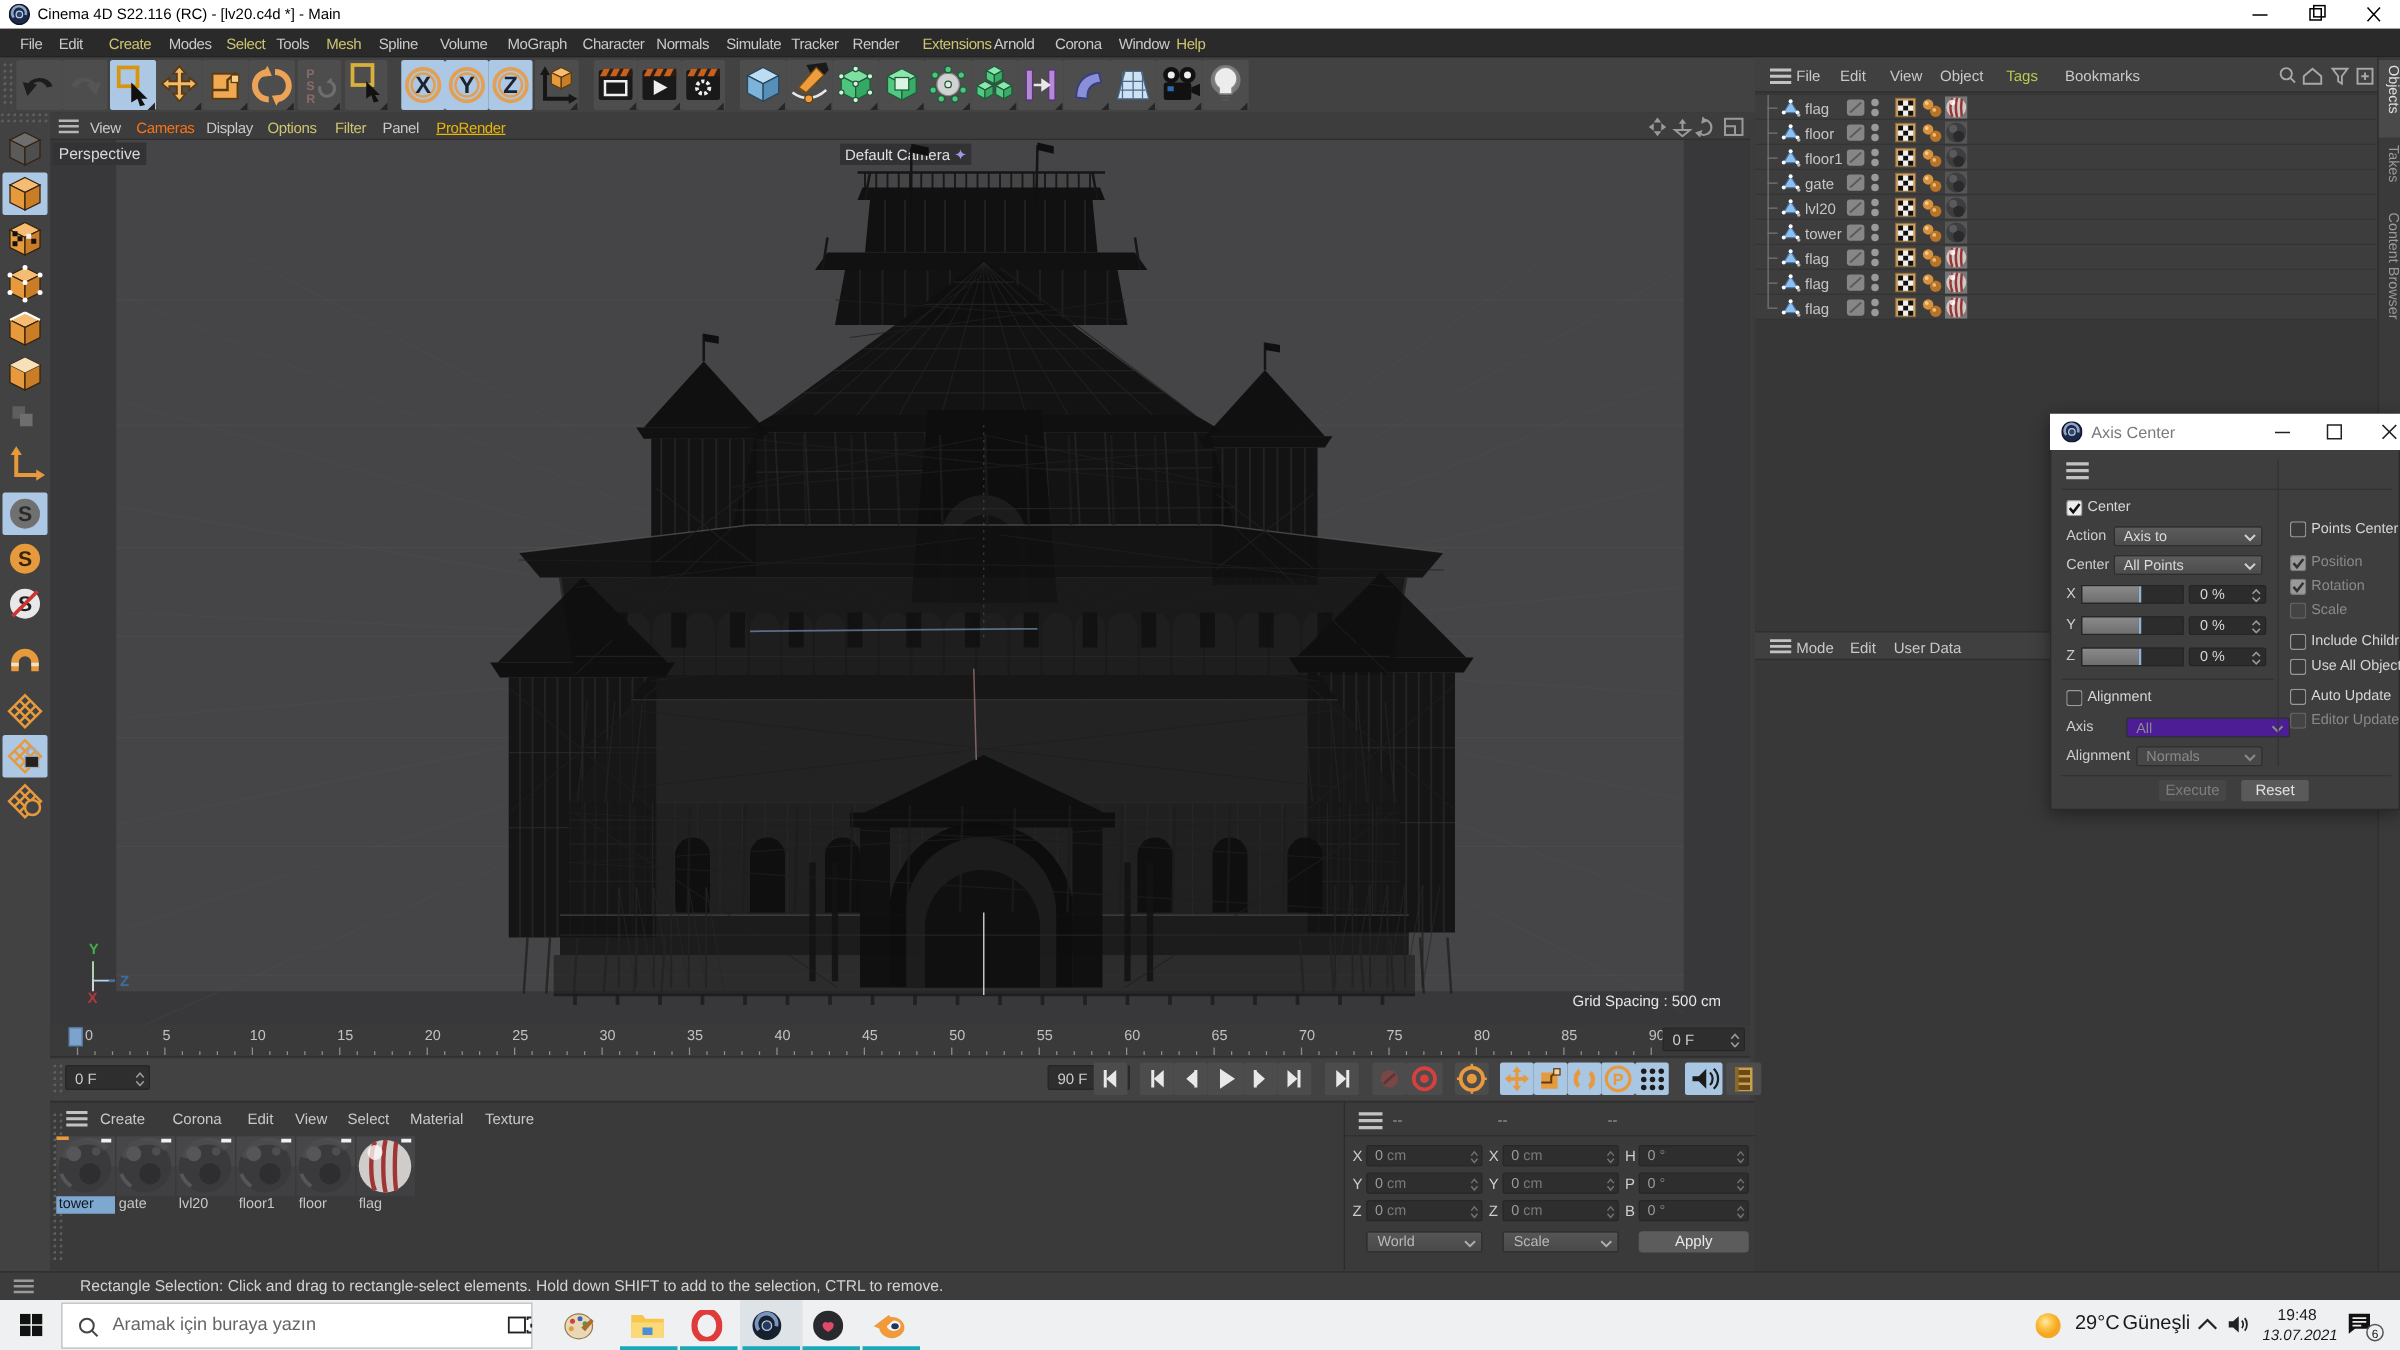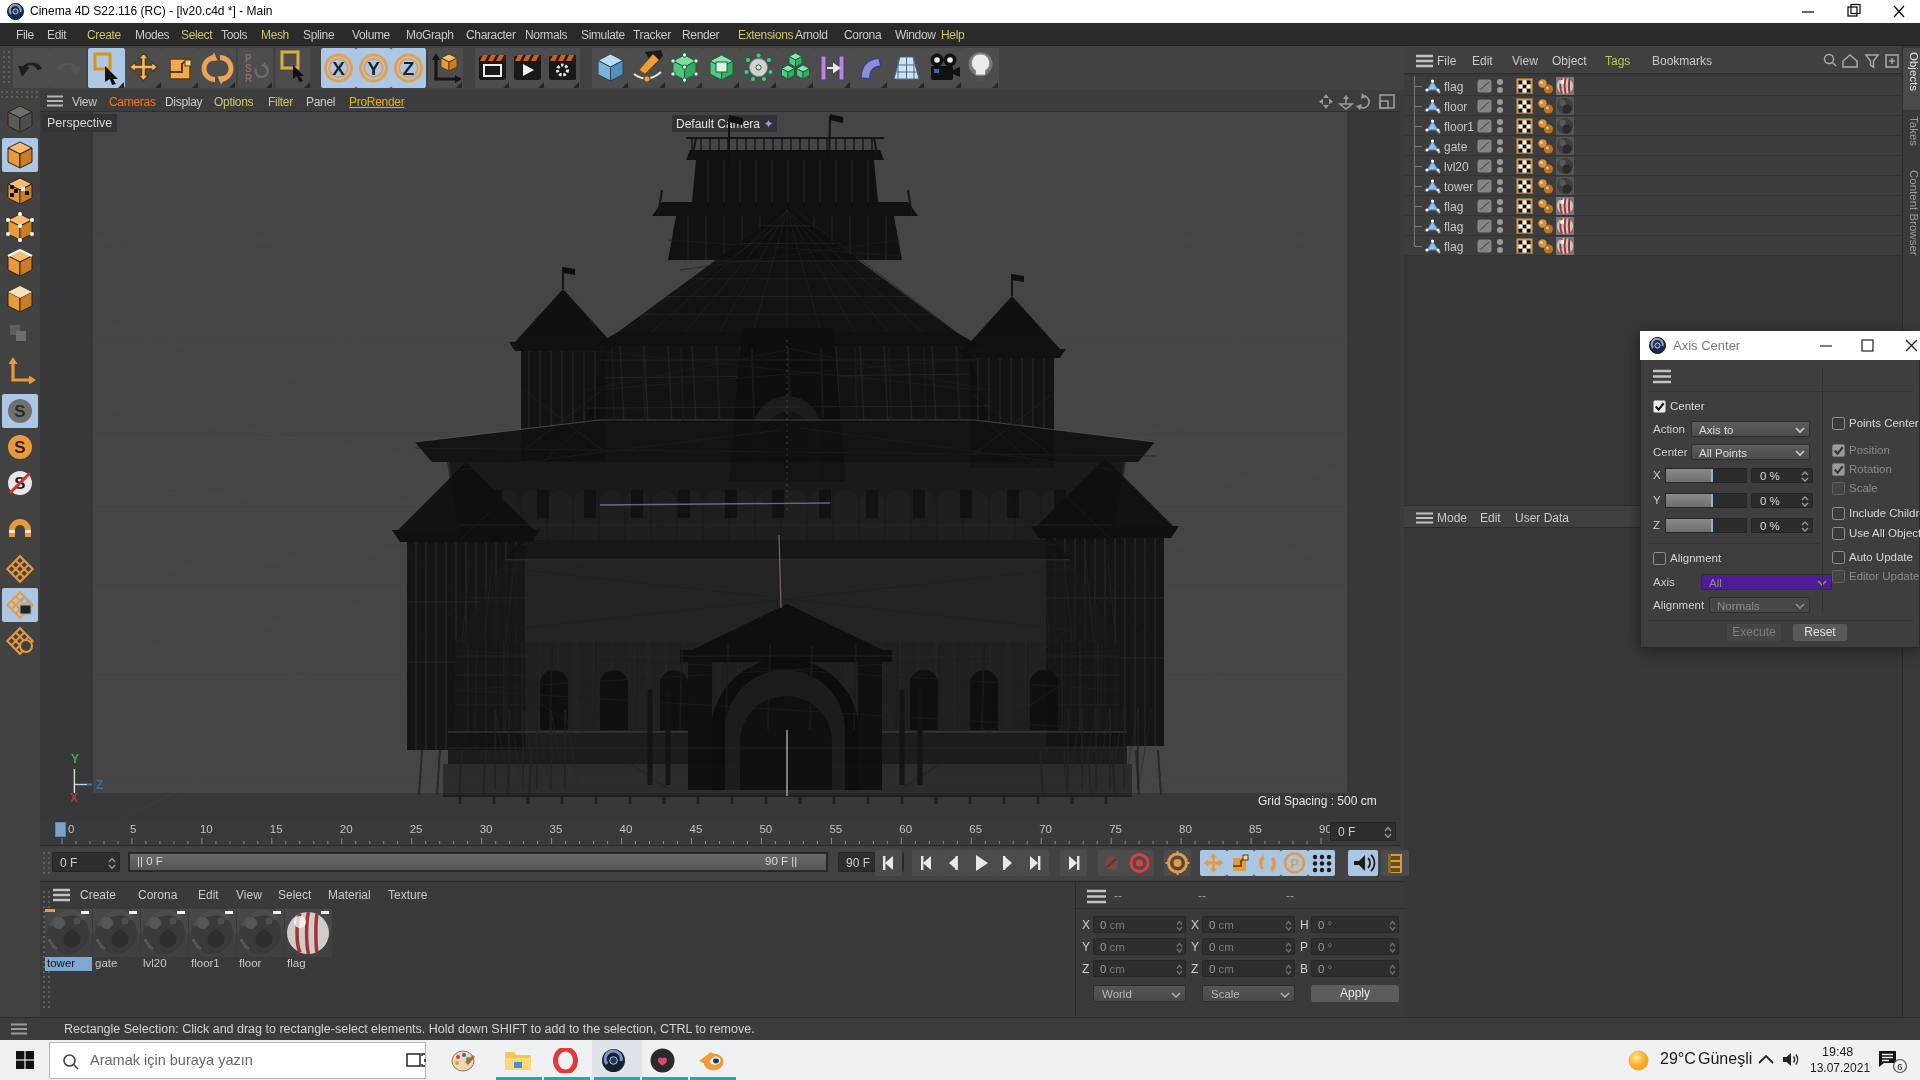--- a/index.html
+++ b/index.html
@@ -1446,25 +1446,20 @@
       </svg>
     </div></div>
 <div class="abs" id="transport" style="left:40px;top:847px;width:1360px;height:33px;background:#424242;">
     <div class="abs" style="left: 2px; top: 4px; width: 8px; height: 26px; background-image: radial-gradient(circle at 2px 2px, rgb(95, 95, 95) 1.1px, transparent 1.2px); background-size: 5px 5px;"></div>
     <div class="abs" style="left: 12px; top: 5px; width: 68px; height: 20px; background: rgb(46, 46, 46); border: 1px solid rgb(38, 38, 38); border-radius: 2px;">
       <div class="abs" style="left: 7px; top: 3px; font-size: 12px; color: rgb(205, 205, 205);">0 F</div>
       <svg class="abs" style="right:3px;top:4px" width="8" height="12">
         <path d="M1 5 l3 -3.5 3 3.5 M1 8 l3 3.5 3 -3.5" stroke="#9a9a9a" stroke-width="1.3" fill="none"></path>
       </svg>
     </div>
-    <div class="abs" style="left: 88px; top: 5px; width: 700px; height: 20px; background: rgb(44, 44, 44); border: 1px solid rgb(38, 38, 38);">
-      <div class="abs" style="left: 1px; top: 1px; width: 696px; height: 16px; background: linear-gradient(rgb(106, 106, 106), rgb(85, 85, 85));"></div>
-      <div class="abs" style="left: 8px; top: 2px; font-size: 11.5px; color: rgb(216, 216, 216);">|| 0 F</div>
-      <div class="abs" style="left: 636px; top: 2px; font-size: 11.5px; color: rgb(216, 216, 216);">90 F ||</div>
-    </div>
     <div class="abs" style="left: 798px; top: 5px; width: 66px; height: 20px; background: rgb(46, 46, 46); border: 1px solid rgb(38, 38, 38); border-radius: 2px;">
       <div class="abs" style="left: 7px; top: 3px; font-size: 12px; color: rgb(205, 205, 205);">90 F</div>
       <svg class="abs" style="right:3px;top:4px" width="8" height="12">
         <path d="M1 5 l3 -3.5 3 3.5 M1 8 l3 3.5 3 -3.5" stroke="#9a9a9a" stroke-width="1.3" fill="none"></path>
       </svg>
     </div>
     <div class="abs" style="left: 835px; top: 3px; width: 27px; height: 26px; background: rgb(76, 76, 76); border-radius: 2px;"><svg width="27" height="26">
         <path d="M18 6 L10 13 L18 20 Z" fill="#e8e8e8"></path>
         <rect x="8" y="6" width="2.4" height="14" fill="#e8e8e8"></rect>
       </svg></div>
@@ -1812,21 +1807,21 @@
     <div class="abs" style="left: 1660px; top: 10px; font-size: 16px; color: rgb(26, 26, 26);">29°C</div>
     <div class="abs" style="left: 1698px; top: 10px; font-size: 16px; color: rgb(26, 26, 26);">Güneşli</div>
     <svg class="abs" style="left:1758px;top:14px" width="16" height="12">
       <path d="M1 9 L8 2 L15 9" stroke="#222" stroke-width="1.8" fill="none"></path>
     </svg>
     <svg class="abs" style="left:1782px;top:11px" width="18" height="17">
       <path d="M1 6 h3.5 L9 2 v13 L4.5 11 H1 Z" fill="#222"></path>
       <path d="M11.5 5.5 a5 5 0 0 1 0 6 M13.8 3.5 a8 8 0 0 1 0 10" stroke="#222" stroke-width="1.4" fill="none"></path>
     </svg>
     <div class="abs" style="left: 1822px; top: 5px; font-size: 12.5px; color: rgb(26, 26, 26);">19:48</div>
-    <div class="abs" style="left: 1810px; top: 21px; font-size: 12px; color: rgb(26, 26, 26);">13.07.2021</div>
+    <div class="abs" style="left: 1810px; top: 21px; font-size: 12px; color: rgb(26, 26, 26); font-style: italic;">13.07.2021</div>
     <svg class="abs" style="left:1878px;top:10px" width="30" height="25">
       <path d="M1 1 h17 v12 h-12 l-5 4 Z" fill="#111"></path>
       <path d="M4 4.5 h11 M4 7.5 h11 M4 10.5 h7" stroke="#eee" stroke-width="1.4"></path>
       <circle cx="22" cy="16" r="6.5" fill="#eef0f1" stroke="#555" stroke-width="1.2"></circle>
       <text x="22" y="20" text-anchor="middle" font-size="9.5" fill="#111">6</text>
     </svg>
   </div>
 
 <div class="abs" id="axisdlg" style="left: 1640px; top: 331px; width: 280px; height: 317px; background: rgb(62, 62, 62); box-shadow: rgba(0, 0, 0, 0.45) 0px 3px 14px;">
     <div class="abs" style="left: 0px; top: 0px; width: 280px; height: 29px; background: rgb(255, 255, 255);">

